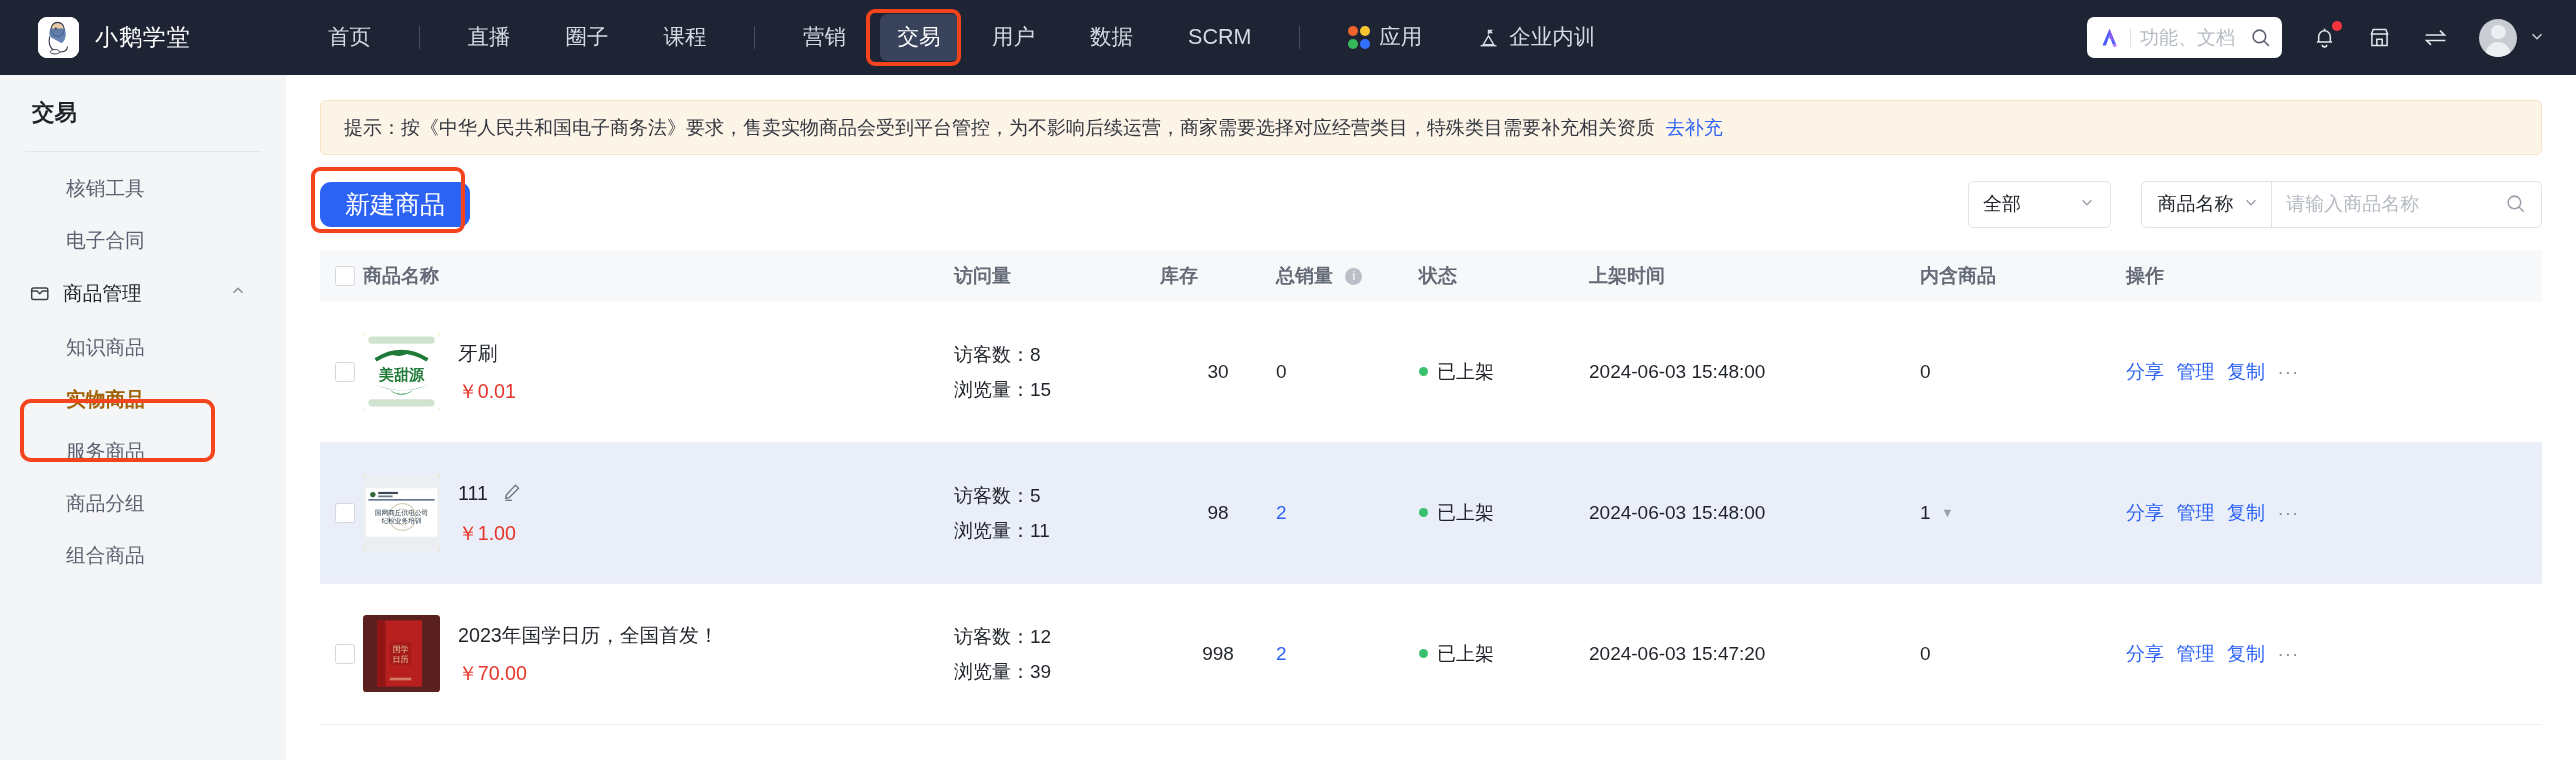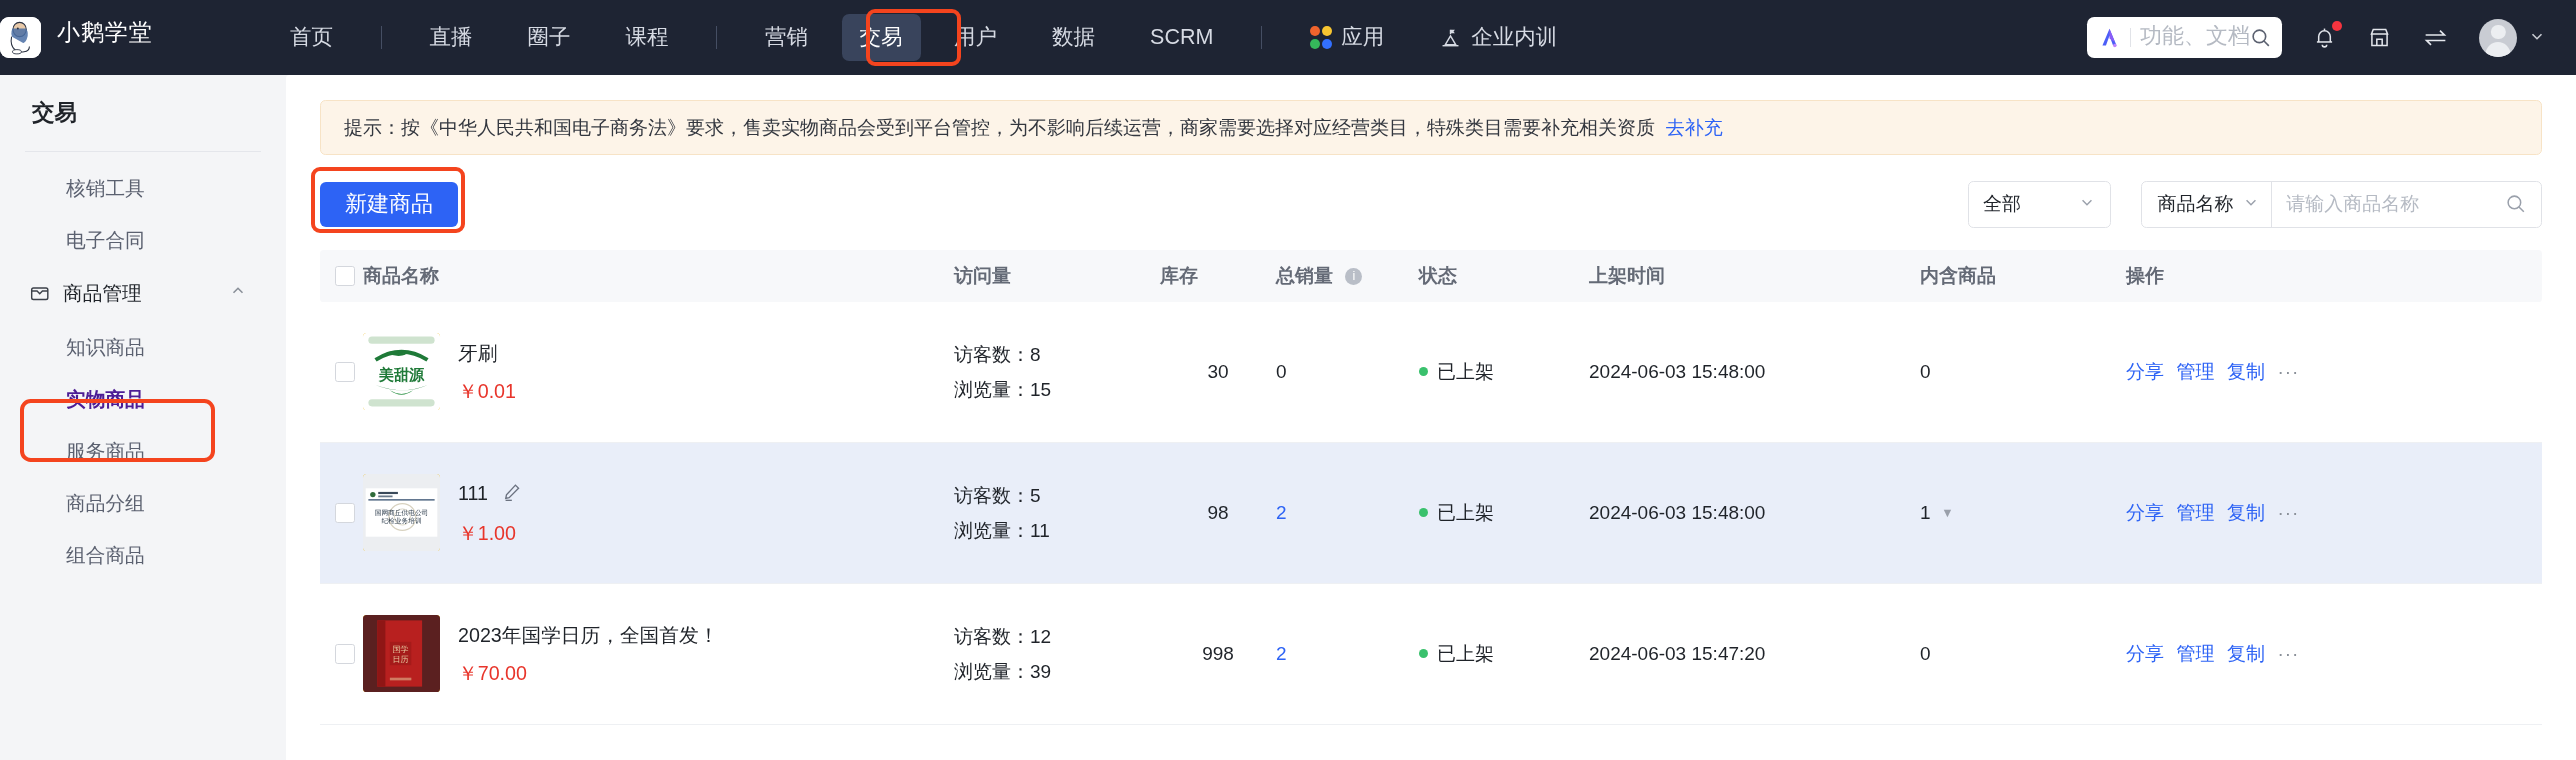--- a/index.html
+++ b/index.html
@@ -10,21 +10,21 @@
     overflow: hidden;
   }
 
   
   .topnav {
     height: 75px; width: 100%;
     background: #1e2433;
     display: flex; align-items: center;
     position: relative;
   }
-  .brand { display: flex; }
+  .brand { display: flex; align-items: center; margin-left: 38px; }
   .brand-logo {
     width: 41px; height: 41px; border-radius: 9px;
     background: #ffffff; position: relative; overflow: hidden;
     flex: none;
   }
   .goose { position: absolute; inset: 0; }
   .brand-name {
     color: #ffffff; font-size: 23px; margin-left: 16px; letter-spacing: 0.9px;
     white-space: nowrap;
   }
@@ -64,22 +64,22 @@
   .topright {
     margin-left: auto; display: flex; align-items: center; margin-right: 30px;
   }
   .searchbox {
     width: 195px; height: 41px; background: #ffffff; border-radius: 7.2px;
     display: flex; align-items: center; padding: 0 10.7px;
   }
   .ai-mark { width: 23px; height: 23px; flex: none; }
   .search-divider { width: 0.9px; height: 19.7px; background: #e1e3e8; margin: 0 9px; }
   .search-input {
-    border: none; outline: none; flex: 1; font-size: 22px; color: #be185d;
-    font-family: Liberation Mono, monospace; background: transparent; min-width: 0;
+    border: none; outline: none; flex: 1; font-size: 19px; color: #be185d;
+    font-family: Liberation Sans, sans-serif; background: transparent; min-width: 0;
   }
   .search-input::placeholder { color: #b5bac3; }
   .hdr-icon {
     margin-left: 30px; position: relative; display: flex; align-items: center;
     cursor: pointer;
   }
   .badge-dot {
     position: absolute; top: -3.6px; right: -4.5px; width: 9.8px; height: 9.8px;
     border-radius: 50%; background: #f5343f;
   }
@@ -107,21 +107,21 @@
   .side-title {
     font-size: 22.4px; font-weight: bold; color: #1f2329;
     padding: 0 0 0 32px; margin-bottom: 23px;
   }
   .side-rule { height: 0.9px; background: #e4e6eb; margin: 0 25px 10.7px 25px; }
   .side-item {
     height: 52px; display: flex; align-items: center;
     padding-left: 66px; font-size: 19.7px; color: #5b6170; cursor: pointer;
     position: relative;
   }
-  .side-item.selected { color: #4c1d95; font-weight: bold; }
+  .side-item.selected { color: #a16207; font-weight: bold; }
   .side-group {
     height: 55px; display: flex; align-items: center;
     padding-left: 29px; font-size: 19.7px; color: #1f2329; cursor: pointer;
   }
   .side-group .grp-icon { margin-right: 12.5px; display: flex; }
   .side-group .grp-label { }
   .side-group .grp-caret { margin-left: auto; margin-right: 39px; }
   .annot-side {
     position: absolute; border: 4.5px solid #f4441e; border-radius: 10.7px;
     pointer-events: none;
@@ -137,22 +137,22 @@
     height: 55px; display: flex; align-items: center; padding: 0 23px;
     font-size: 19px; color: #33373f; white-space: nowrap;
   }
   .notice a { color: #2d63f5; text-decoration: none; margin-left: 10.7px; cursor: pointer; }
 
   .toolbar {
     display: flex; align-items: center; margin-top: 23px; height: 52px;
     position: relative;
   }
   .btn-primary {
-    background: #2d63f5; color: #ffffff; border: none; border-radius: 6px;
-    font-size: 22px; font-family: inherit; height: 45px; padding: 0 25px;
+    background: #2d63f5; color: #ffffff; border: none; border-radius: 11px;
+    font-size: 25px; font-family: inherit; height: 45px; padding: 0 25px;
     cursor: pointer; white-space: nowrap;
   }
   .annot-btn {
     position: absolute; border: 4.5px solid #f4441e; border-radius: 9px;
     pointer-events: none;
   }
   .toolbar-right { margin-left: auto; display: flex; align-items: flex-end; }
   .select-box {
     width: 143px; height: 47px; border: 0.9px solid #e0e2e7; border-radius: 5.4px;
     display: flex; align-items: center; padding: 0 14.3px; font-size: 19px;

